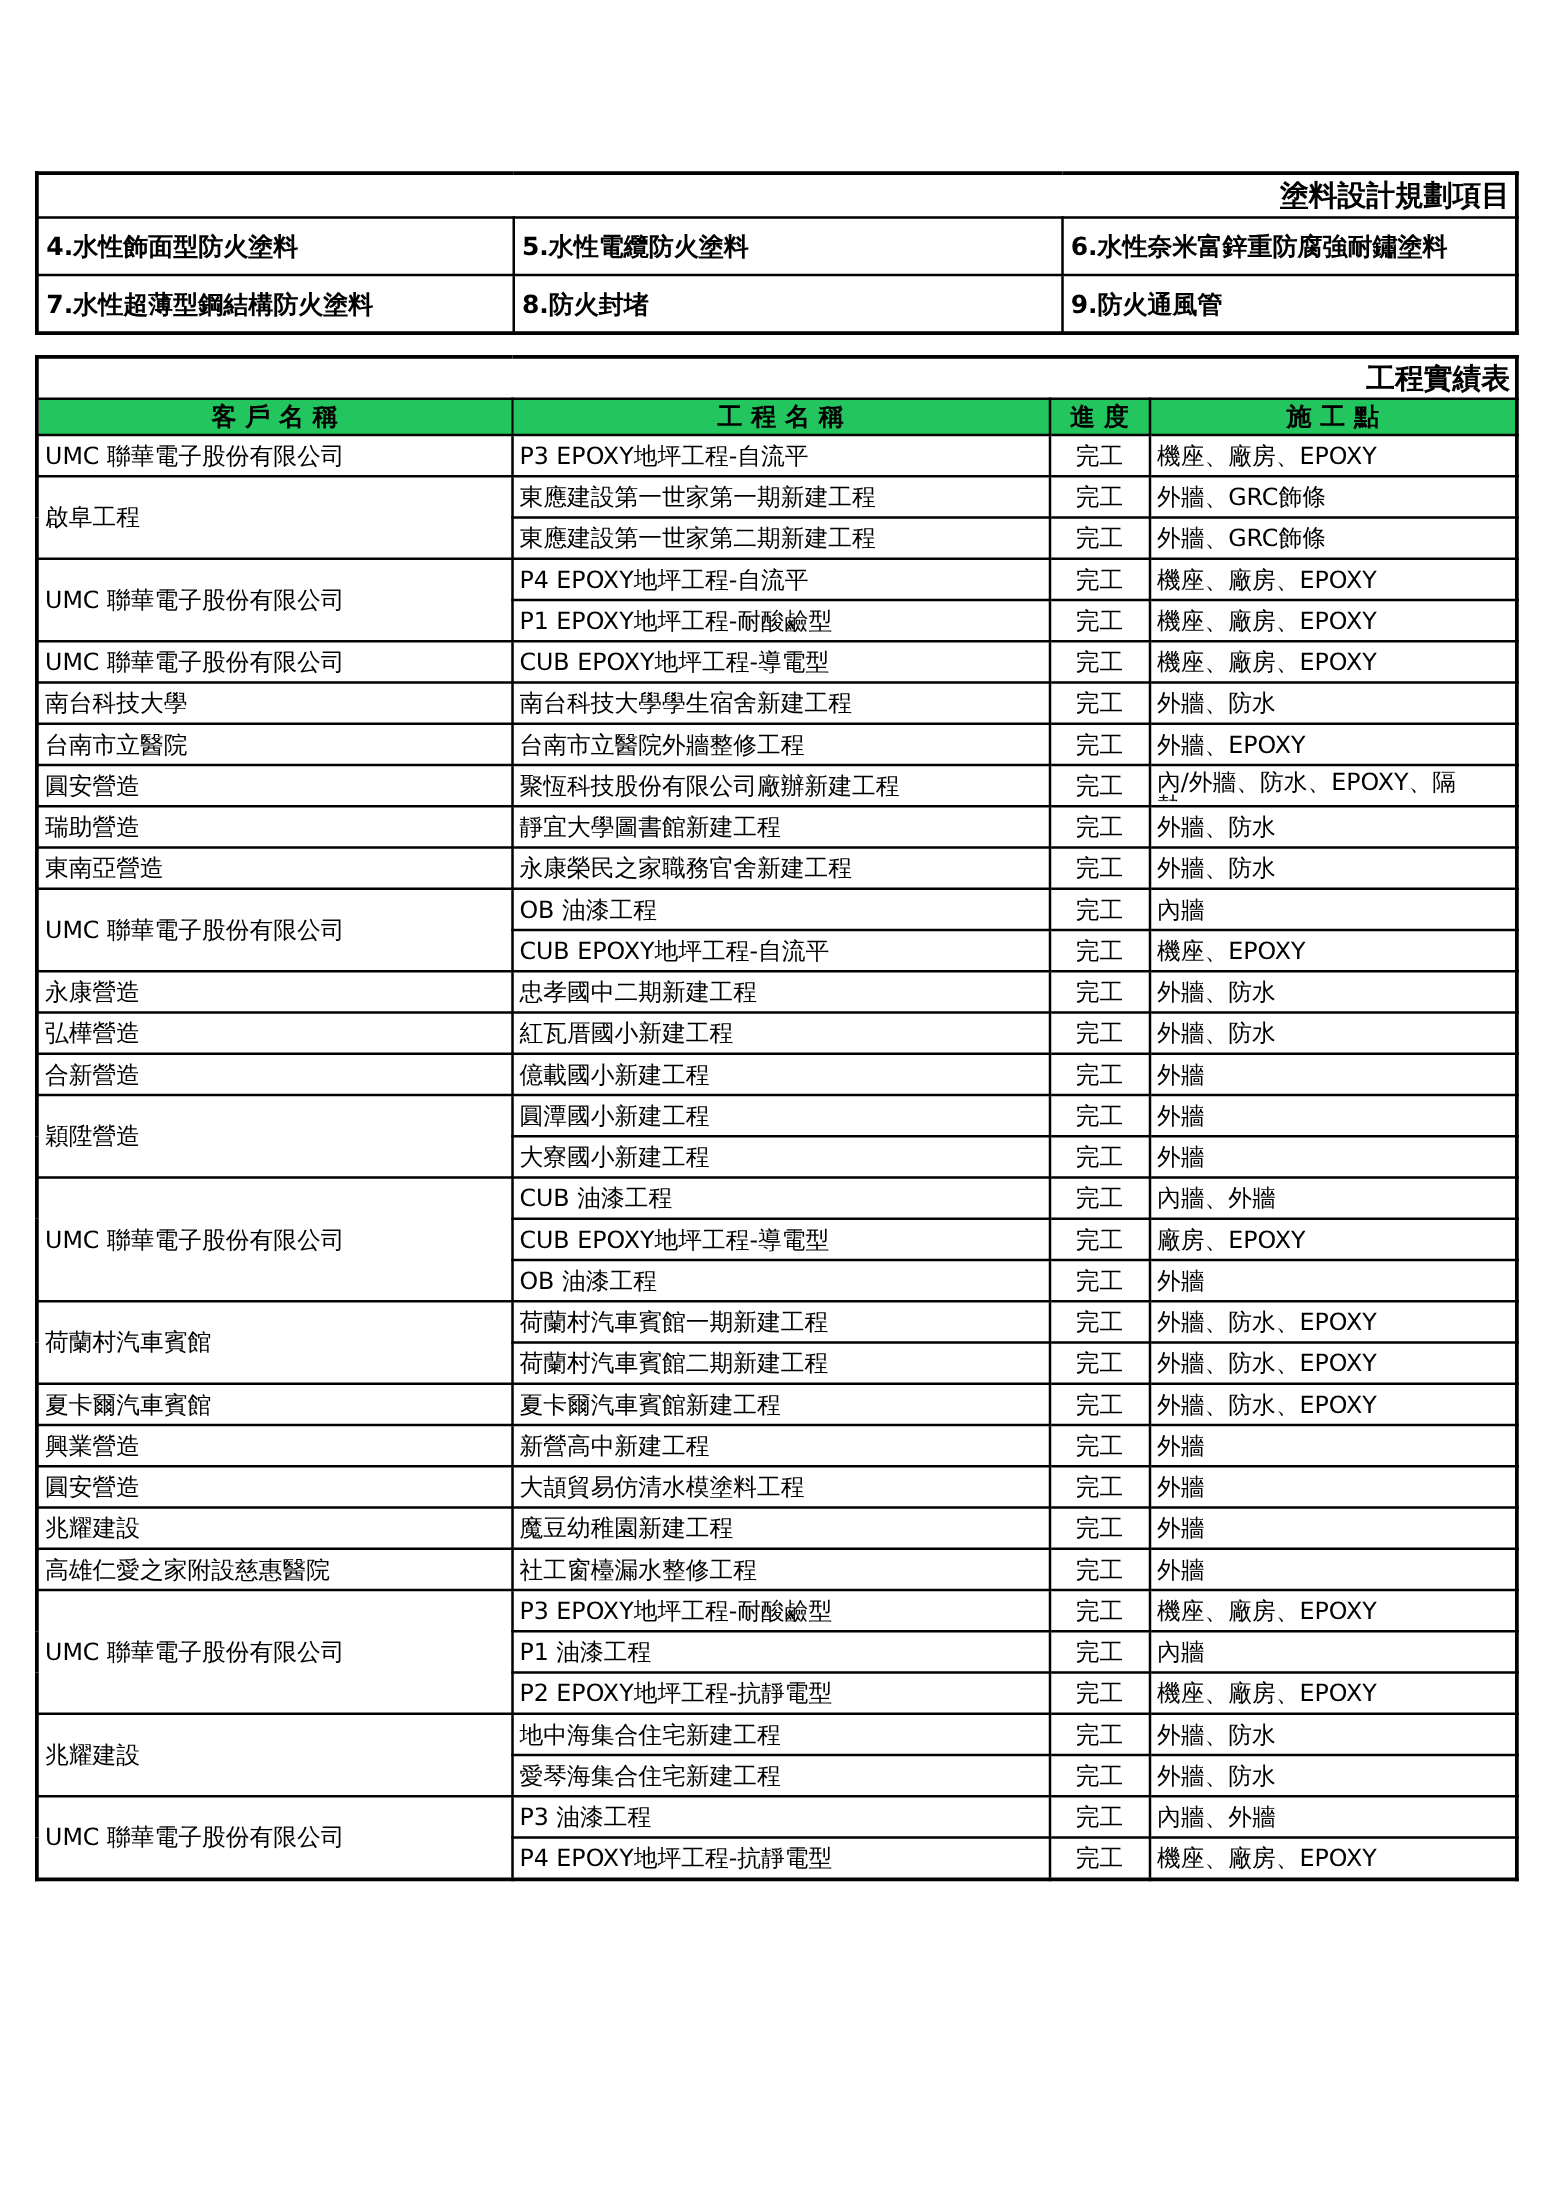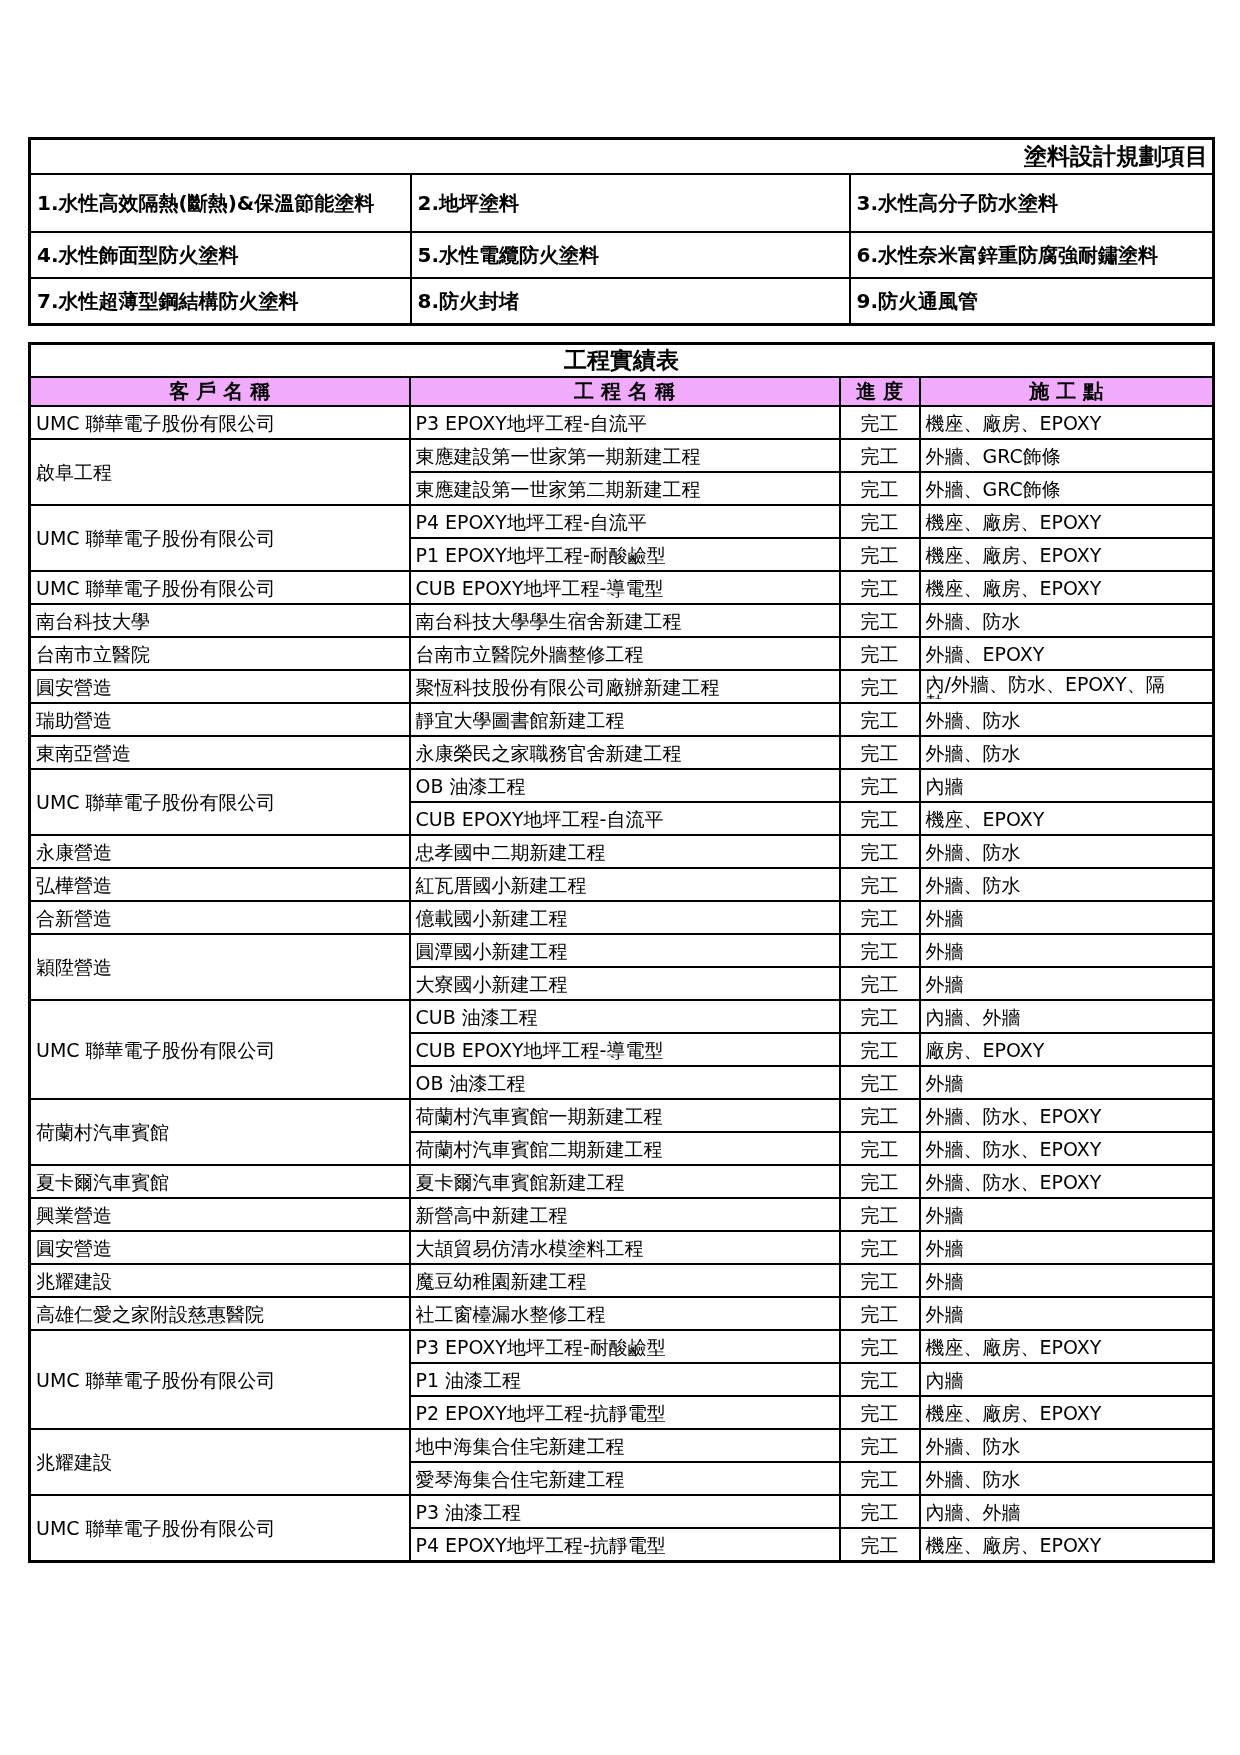--- a/index.html
+++ b/index.html
@@ -23,25 +23,25 @@
     border:2px solid #000; font-weight:bold; font-size:20px;
     padding:2px 6px; vertical-align:middle; line-height:25px;
     overflow:hidden;
   }
   .planning tr.p-row1 td { height:52px; }
   .planning tr.p-row  td { height:40px; }
 
   
   .performance { border:3px solid #000; margin-top:16px; }
   .performance th.tbl-title {
-    font-size:23px; font-weight:bold; text-align:center;
+    font-size:23px; font-weight:bold; text-align:right;
     height:29px; border:2px solid #000; padding:0 4px; background:#fff;
   }
   .performance th.colhead {
-    background:#f0abfc; font-size:20px; font-weight:bold; text-align:center;
+    background:#22c55e; font-size:20px; font-weight:bold; text-align:center;
     height:26px; border:2px solid #000; padding:0 2px; overflow:hidden;
   }
   .performance td {
     border:2px solid #000; border-top:1px solid #000;
     font-size:19px; height:23px; padding:1px 5px;
     vertical-align:middle; overflow:hidden; white-space:nowrap; line-height:22px;
   }
   .performance tr.group-start td { border-top:2px solid #000; }
   .performance td.cust { vertical-align:middle; }
   .performance td.progress { text-align:center; padding:4px 2px; }
@@ -60,25 +60,20 @@
       <col style="width:381px">
         <col style="width:439px">
         <col style="width:364px">
     </colgroup>
     <thead>
       <tr>
         <th class="tbl-title" colspan="3">塗料設計規劃項目</th>
       </tr>
     </thead>
     <tbody>
-        <tr class="p-row1">
-          <td>1.水性高效隔熱(斷熱)&amp;保溫節能塗料</td>
-          <td>2.地坪塗料</td>
-          <td>3.水性高分子防水塗料</td>
-        </tr>
         <tr class="p-row">
           <td>4.水性飾面型防火塗料</td>
           <td>5.水性電纜防火塗料</td>
           <td>6.水性奈米富鋅重防腐強耐鏽塗料</td>
         </tr>
         <tr class="p-row">
           <td>7.水性超薄型鋼結構防火塗料</td>
           <td>8.防火封堵</td>
           <td>9.防火通風管</td>
         </tr>

